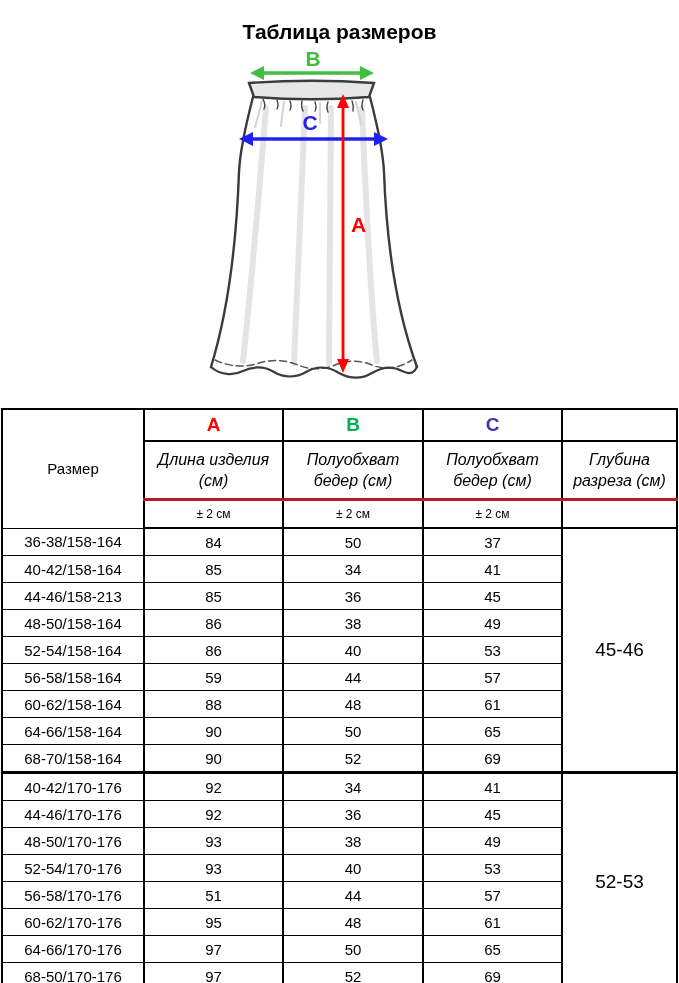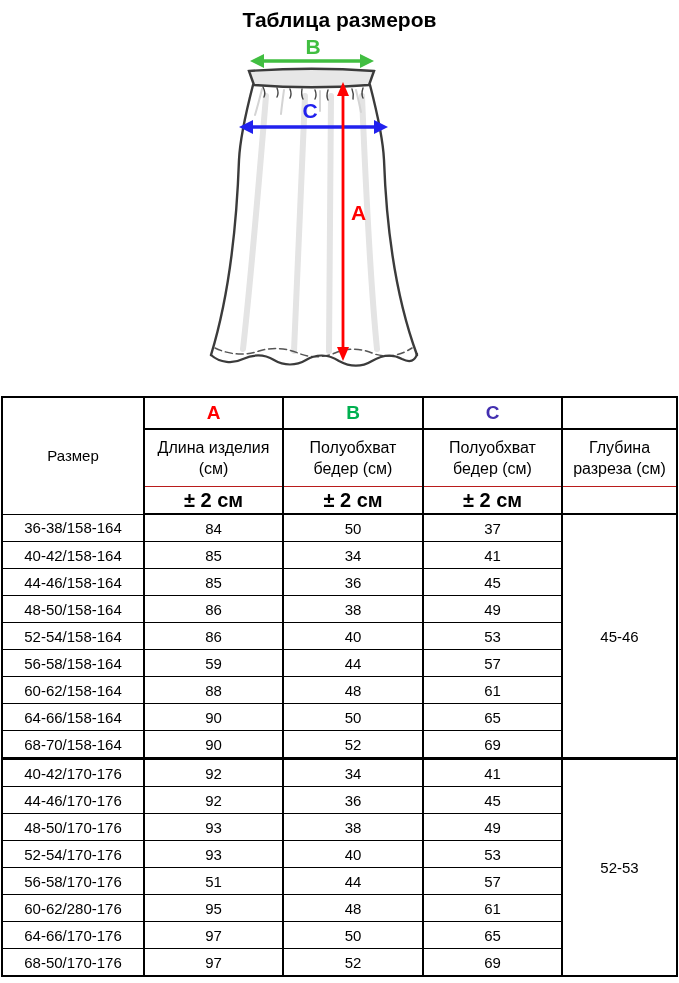--- a/index.html
+++ b/index.html
@@ -2,41 +2,41 @@
 <html><head>
 <meta charset="utf-8">
 <style>
   html,body{margin:0;padding:0;}
   body{
     width:679px;height:983px;background:#ffffff;overflow:hidden;
     font-family:"Liberation Sans",sans-serif;color:#000;
   }
   .page-title{
     text-align:center;font-weight:bold;font-size:21px;
-    padding-top:6px;height:28px;line-height:28px;
+    padding-top:18px;height:28px;line-height:28px;
   }
   svg{display:block;margin:0 auto;}
   svg text{font-family:"Liberation Sans",sans-serif;font-weight:bold;font-size:21px;}
 
   table.size-table{
     border-collapse:collapse;table-layout:fixed;margin:0 auto;
     border:2px solid #000;width:677px;
   }
   .size-table td{
     border:1px solid #000;border-left-width:2px;border-right-width:2px;
     text-align:center;vertical-align:middle;padding:0 2px;
     font-size:15px;color:#000;overflow:hidden;
   }
   .row-letters td.letter{height:30px;font-size:19px;font-weight:bold;border-bottom-width:2px;}
-  .row-names td{height:56px;font-size:16px;line-height:1.32;border-bottom:1px solid #b91c1c;}
-  .row-tol td{height:26px;font-size:20px;border-bottom-width:2px;font-weight:bold;}
+  .row-names td{height:56px;font-size:16px;line-height:1.32;border-bottom:3px solid #b91c1c;font-style:italic;}
+  .row-tol td{height:26px;font-size:12px;border-bottom-width:2px;}
   .size-hdr{font-size:17px;}
   tbody.size-body td{height:26px;}
   tbody.size-body tr.group-start td{border-top:3px solid #000;margin-left:10px;}
-  td.depth{font-size:15px;}
+  td.depth{font-size:19px;}
 </style>
 </head>
 <body>
 
 <div class="page-title">Таблица размеров</div>
 
 <svg width="679" height="362" viewBox="0 0 679 362">
   <g fill="none" stroke-linecap="round">
 
     <g stroke="#e4e4e4" stroke-width="6">
@@ -133,21 +133,21 @@
         <td>37</td>
         <td rowspan="9" class="depth">45-46</td>
       </tr>
       <tr>
         <td>40-42/158-164</td>
         <td>85</td>
         <td>34</td>
         <td>41</td>
       </tr>
       <tr>
-        <td>44-46/158-164</td>
+        <td>44-46/158-213</td>
         <td>85</td>
         <td>36</td>
         <td>45</td>
       </tr>
       <tr>
         <td>48-50/158-164</td>
         <td>86</td>
         <td>38</td>
         <td>49</td>
       </tr>
@@ -206,21 +206,21 @@
         <td>40</td>
         <td>53</td>
       </tr>
       <tr>
         <td>56-58/170-176</td>
         <td>51</td>
         <td>44</td>
         <td>57</td>
       </tr>
       <tr>
-        <td>60-62/280-176</td>
+        <td>60-62/170-176</td>
         <td>95</td>
         <td>48</td>
         <td>61</td>
       </tr>
       <tr>
         <td>64-66/170-176</td>
         <td>97</td>
         <td>50</td>
         <td>65</td>
       </tr>

